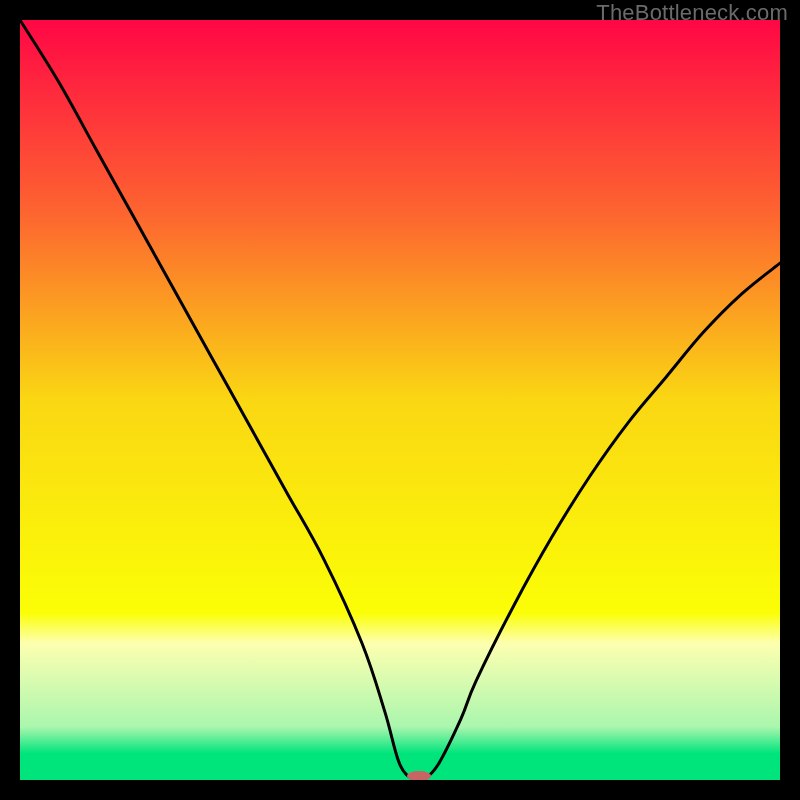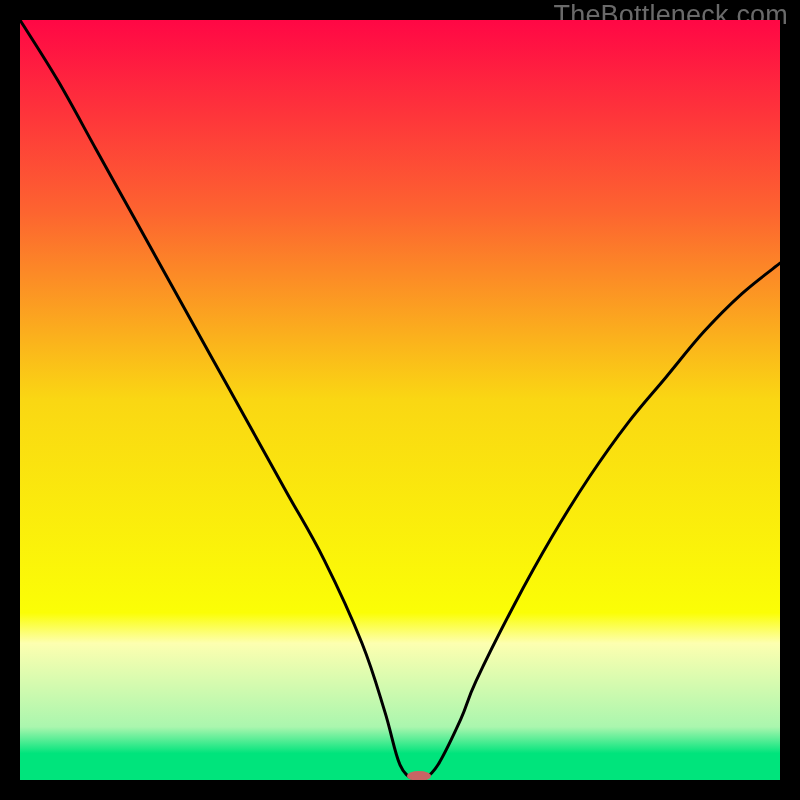--- a/index.html
+++ b/index.html
@@ -22,21 +22,21 @@
     left: 20px;
     top: 20px;
     width: 760px;
     height: 760px;
   }
   .watermark {
     position: absolute;
     top: 0;
     right: 12px;
     color: #6a6a6a;
-    font-size: 27px;
+    font-size: 22px;
     font-weight: 500;
     letter-spacing: 0.2px;
     font-family: Arial, Helvetica, sans-serif;
   }
 </style>
 </head>
 <body>
 
 <div class="frame">
   <div class="watermark">TheBottleneck.com</div>

